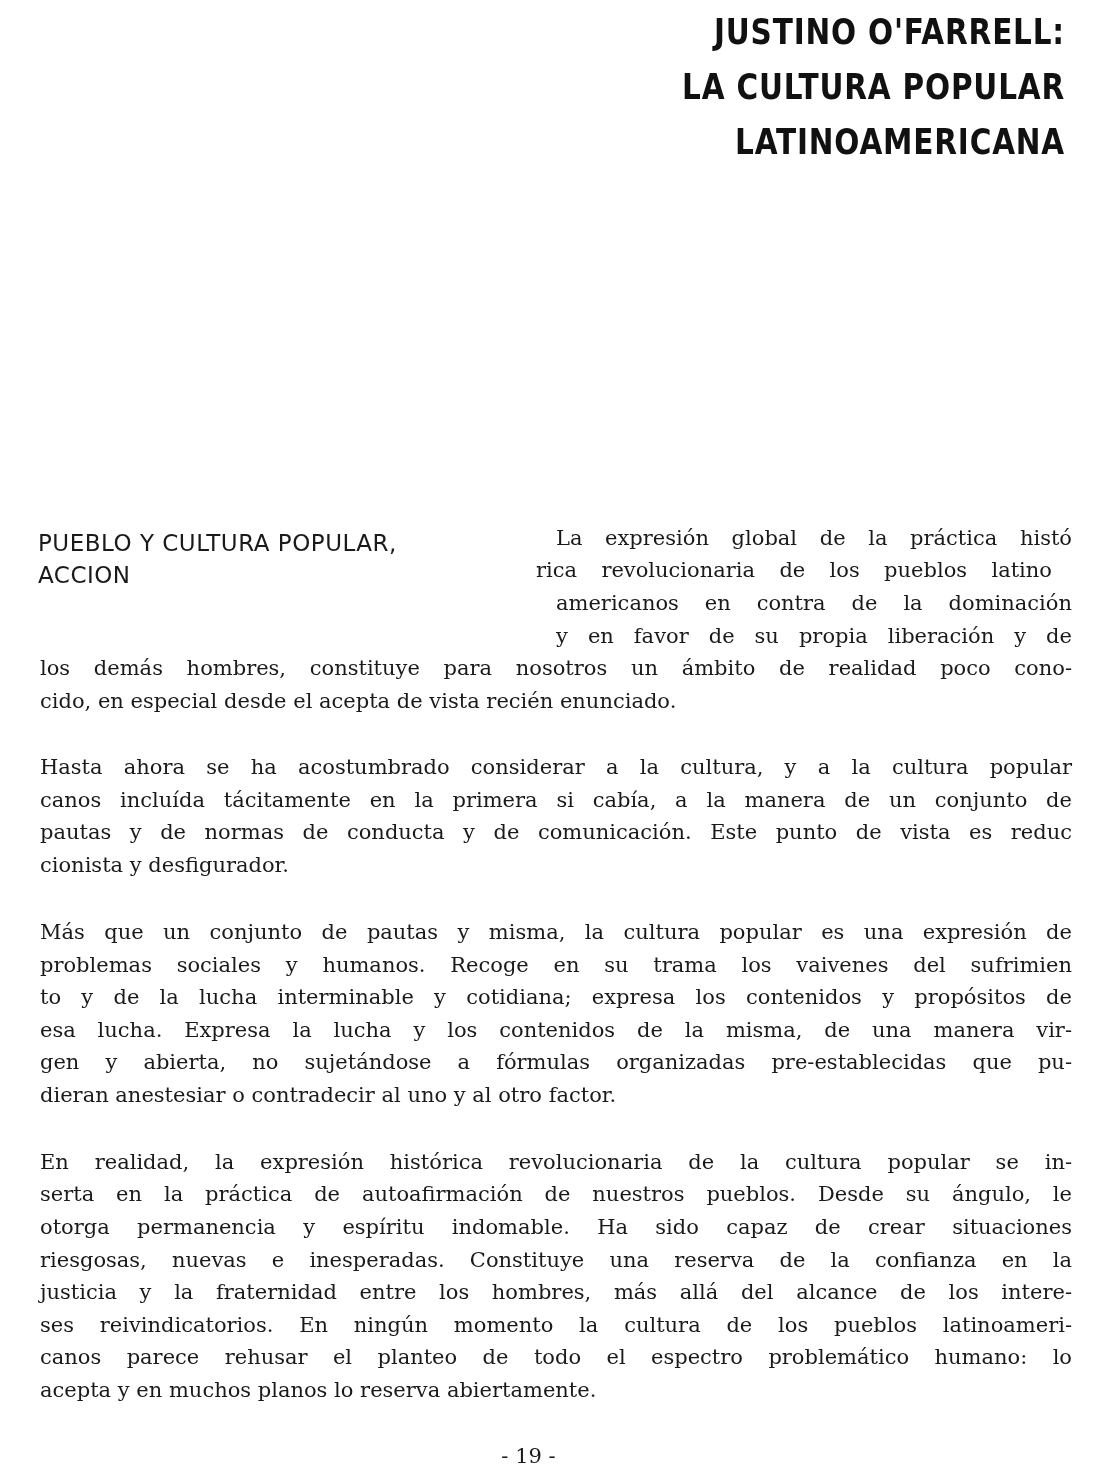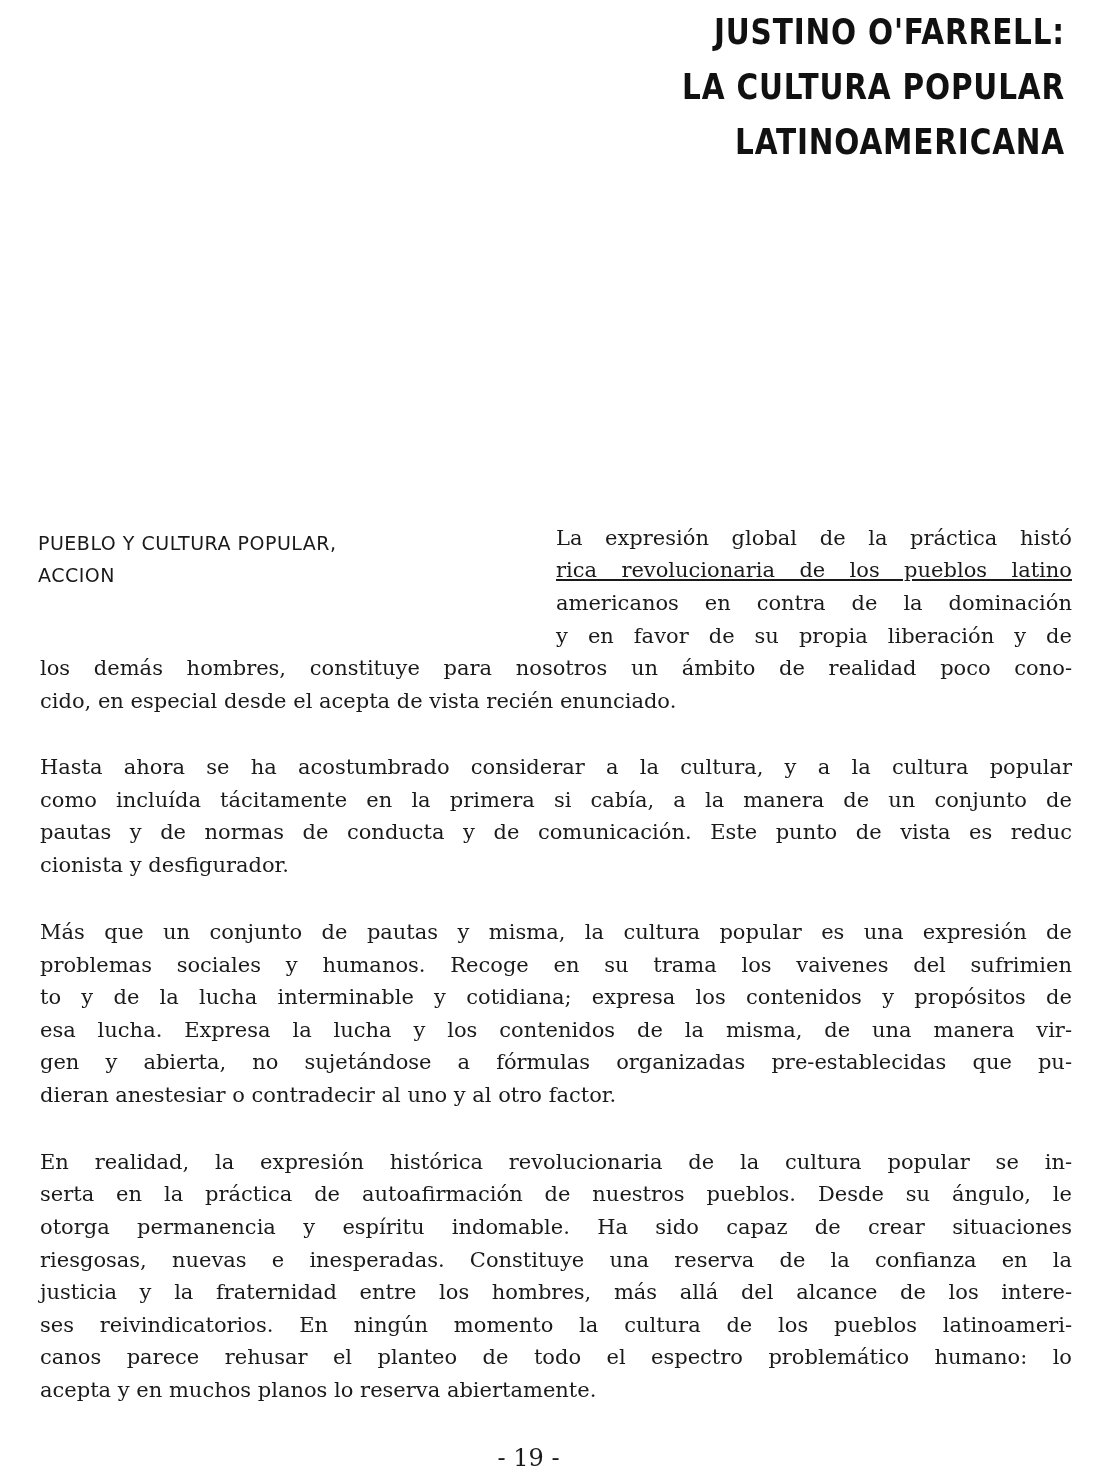--- a/index.html
+++ b/index.html
@@ -10,62 +10,62 @@
   .title-block {
     position: absolute; right: 42px; top: 4px; text-align: right;
     font-family: "DejaVu Sans", sans-serif; font-weight: bold;
     font-size: 36px; line-height: 55px; letter-spacing: 1px;
     transform: scaleX(0.82); transform-origin: right top;
     color: #111;
   }
   .title-line { display: block; white-space: nowrap; }
   .section-heading {
     position: absolute; left: 38px; top: 527px; width: 470px;
-    font-family: "DejaVu Sans", sans-serif; font-size: 19px; line-height: 32px;
+    font-family: "DejaVu Sans", sans-serif; font-size: 23px; line-height: 32px;
     letter-spacing: 0.5px; color: #1a1a1a;
   }
   .section-heading span { display: block; white-space: nowrap; }
   .body-text {
     font-family: "DejaVu Serif", serif; font-size: 21px; color: #1a1a1a;
   }
   .line { display: block; white-space: nowrap; position: absolute; }
   .justify { text-align: justify; text-align-last: justify; }
   .page-number {
     position: absolute; left: 0; width: 1057px; top: 1444px; text-align: center;
-    font-family: "DejaVu Serif", serif; font-size: 24px;
+    font-family: "DejaVu Serif", serif; font-size: 21px;
   }
 </style>
 </head>
 <body>
 
 <div class="title-block">
   <span class="title-line">JUSTINO O'FARRELL:</span>
   <span class="title-line">LA  CULTURA POPULAR</span>
   <span class="title-line">LATINOAMERICANA</span>
 </div>
 
 <div class="section-heading">
   <span>PUEBLO Y CULTURA POPULAR,</span>
   <span>ACCION</span>
 </div>
 
 <div class="body-text">
 
   <div>
     <span class="line justify" style="left:556px; width:516px; top:526px;">La expresión global de la práctica histó</span>
-    <span class="line justify" style="left:556px; width:516px; top:558px;text-decoration:underline;">rica revolucionaria de los pueblos latino</span>
+    <span class="line justify" style="left:536px; width:516px; top:558px;">rica revolucionaria de los pueblos latino</span>
     <span class="line justify" style="left:556px; width:516px; top:591px;">americanos  en  contra de la dominación</span>
     <span class="line justify" style="left:556px; width:516px; top:624px;">y  en  favor  de su propia liberación y de</span>
     <span class="line justify" style="left:40px; width:1032px; top:656px;">los demás hombres, constituye para nosotros un ámbito de realidad poco cono-</span>
     <span class="line" style="left:40px; top:689px;">cido, en especial desde el acepta de vista recién enunciado.</span>
   </div>
 
   <div>
     <span class="line justify" style="left:40px; width:1032px; top:755px;">Hasta ahora se ha acostumbrado considerar a la cultura, y a la cultura popular</span>
-    <span class="line justify" style="left:40px; width:1032px; top:788px;">como incluída tácitamente en la primera si cabía, a la manera de un conjunto de</span>
+    <span class="line justify" style="left:40px; width:1032px; top:788px;">canos incluída tácitamente en la primera si cabía, a la manera de un conjunto de</span>
     <span class="line justify" style="left:40px; width:1032px; top:820px;">pautas y de normas de conducta y de comunicación. Este punto de vista es reduc</span>
     <span class="line" style="left:40px; top:853px;">cionista y desfigurador.</span>
   </div>
 
   <div>
     <span class="line justify" style="left:40px; width:1032px; top:920px;">Más que un conjunto de pautas y misma, la cultura popular es una expresión de</span>
     <span class="line justify" style="left:40px; width:1032px; top:953px;">problemas sociales y humanos. Recoge en su trama los vaivenes del sufrimien</span>
     <span class="line justify" style="left:40px; width:1032px; top:985px;">to y de la lucha interminable y cotidiana; expresa los contenidos y propósitos de</span>
     <span class="line justify" style="left:40px; width:1032px; top:1018px;">esa lucha. Expresa la lucha y los contenidos de la misma, de una manera vir-</span>
     <span class="line justify" style="left:40px; width:1032px; top:1050px;">gen y abierta, no sujetándose a fórmulas organizadas pre-establecidas que pu-</span>

